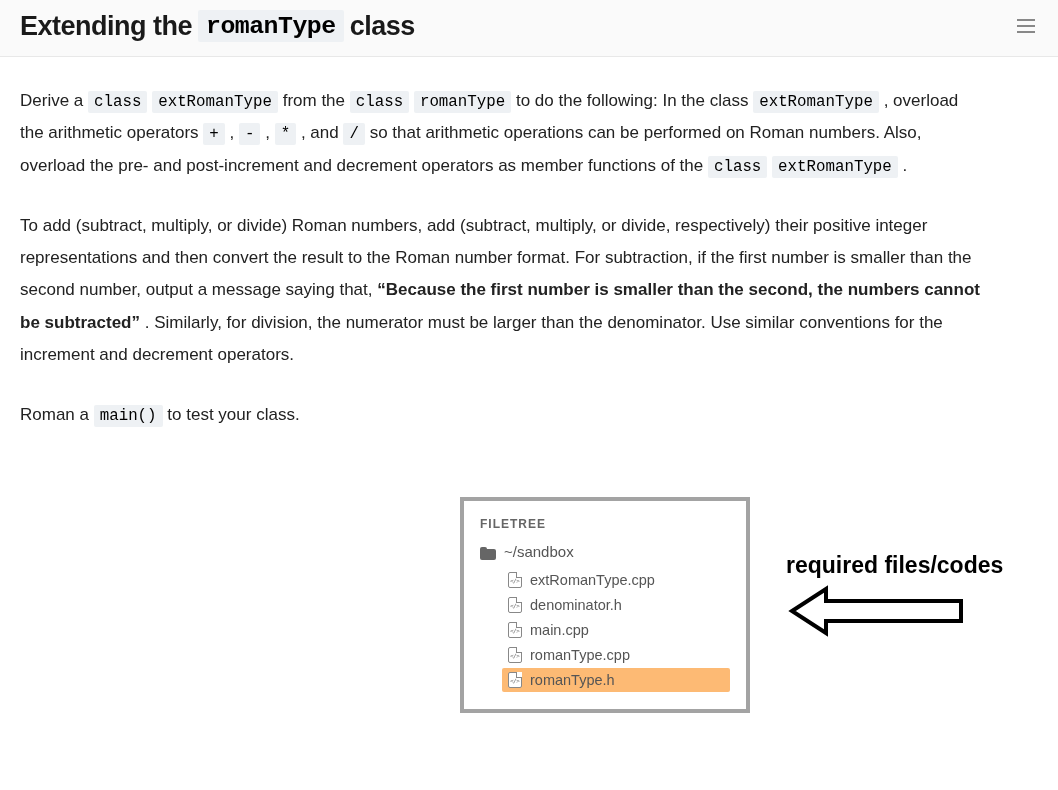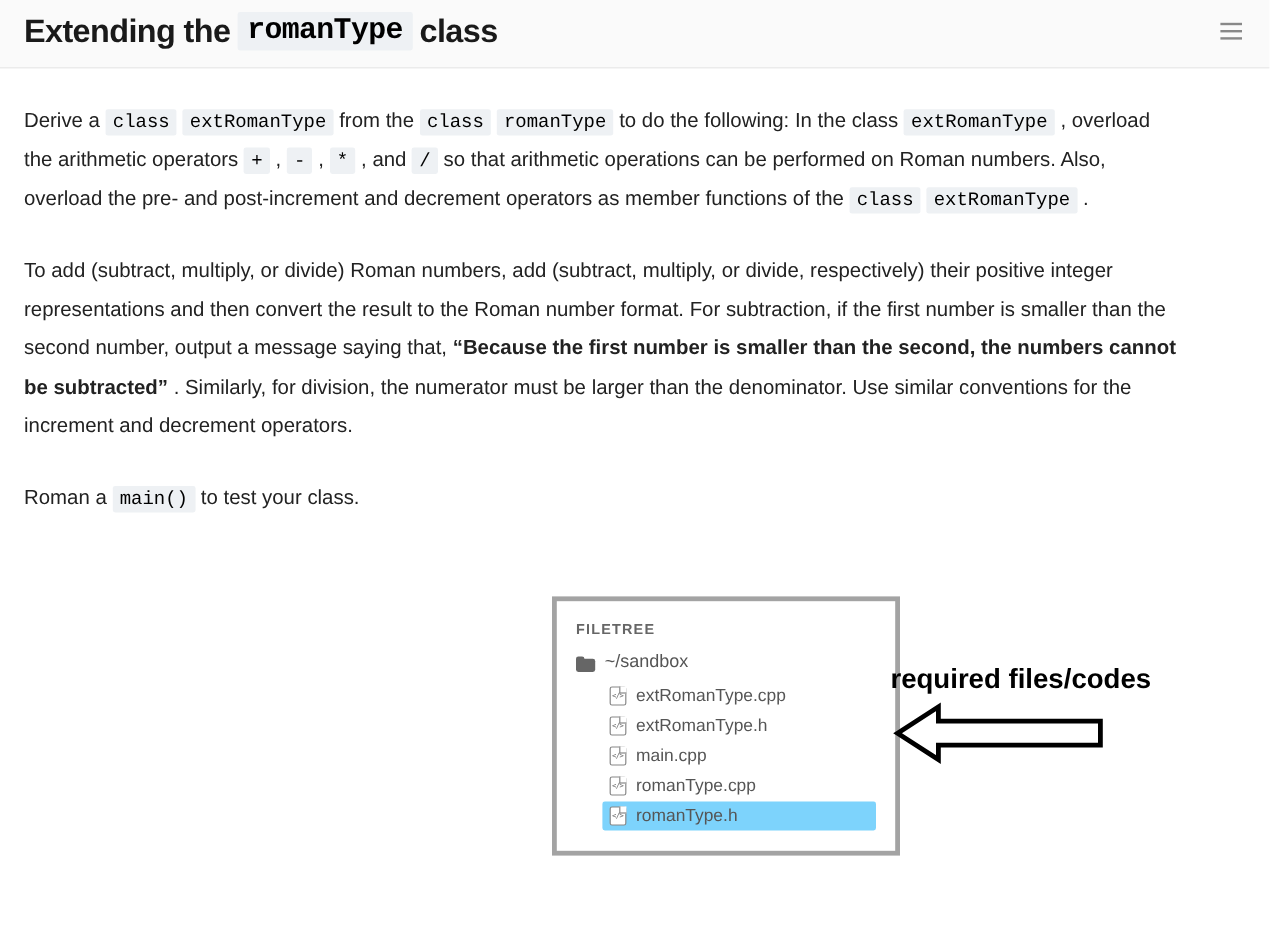--- a/index.html
+++ b/index.html
@@ -134,21 +134,21 @@
     gap: 8px;
     font-size: 14.5px;
     color: #555;
     padding: 4px 6px;
     margin-bottom: 1px;
     cursor: pointer;
     border-radius: 2px;
     font-family: -apple-system, sans-serif;
   }
   .file-list li.selected {
-    background: #7dd3fc;
+    background: #fdba74;
     text-align: right;
   }
   .file-ico {
     width: 14px; height: 16px;
     border: 1px solid #888;
     border-radius: 2px;
     position: relative;
     background:
       linear-gradient(135deg, transparent 4px, #fff 4px) top right / 6px 6px no-repeat,
       #fff;
@@ -169,21 +169,21 @@
     position: absolute;
     right: -1px; top: -1px;
     width: 5px; height: 5px;
     border-left: 1px solid #888;
     border-bottom: 1px solid #888;
     background: #fff;
   }
   
   .annotation {
     position: absolute;
-    left: 742px;
+    left: 786px;
     top: 495px;
     display: flex;
     flex-direction: column;
     align-items: flex-start;
   }
   .annotation-label {
     font-size: 23px;
     font-weight: 700;
     color: #000;
     margin-bottom: 4px;
@@ -254,21 +254,21 @@
       <span class="folder-ico"></span>
       <span>~/sandbox</span>
     </div>
     <ul class="file-list">
       <li>
         <span class="file-ico"></span>
         <span>extRomanType.cpp</span>
       </li>
       <li>
         <span class="file-ico"></span>
-        <span>extRomanType.h</span>
+        <span>denominator.h</span>
       </li>
       <li>
         <span class="file-ico"></span>
         <span>main.cpp</span>
       </li>
       <li>
         <span class="file-ico"></span>
         <span>romanType.cpp</span>
       </li>
       <li class="selected">

